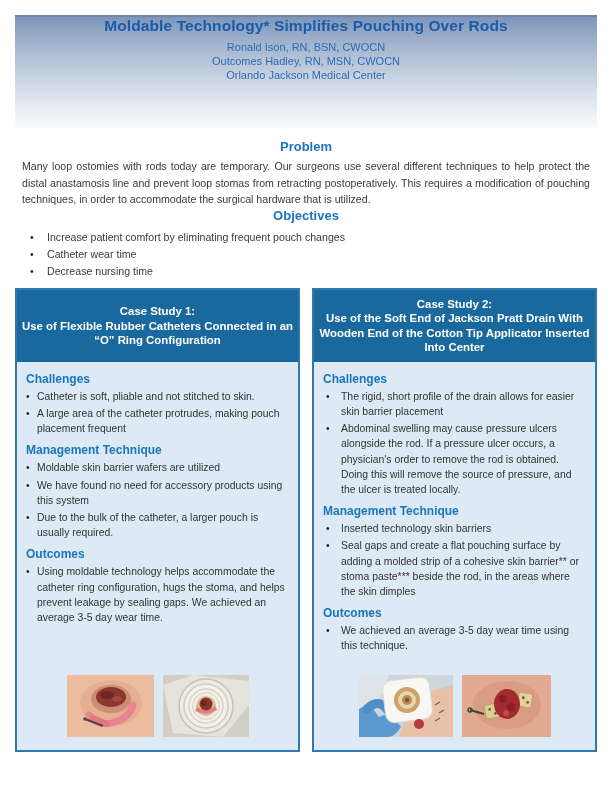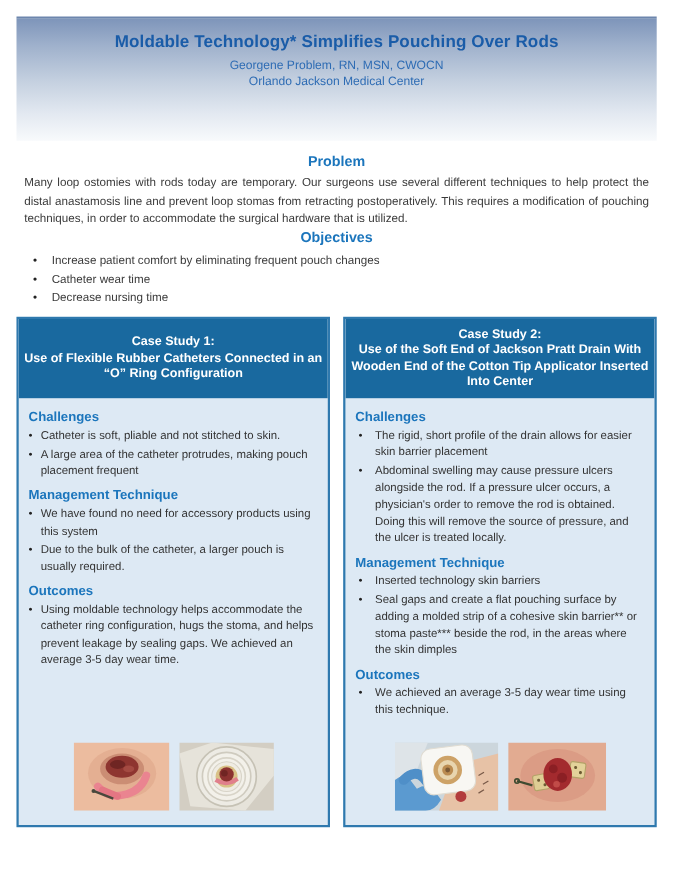--- a/index.html
+++ b/index.html
@@ -12,21 +12,21 @@
 
   
   .band {
     margin:15px 15px 0 15px; height:113px;
     background:linear-gradient(to bottom, #7e95ba 0%, #9fb1cc 22%, #c3cfdf 50%, #e3e9f1 78%, #f8fafc 100%);
     border-top:2px solid #6d86ad;
     box-sizing:border-box;
     text-align:center;
   }
   .band h1 {
-    margin:0; padding-top:13px;
+    margin:0; 
     font-size:15.5px; font-weight:bold; color:#1a5ca8; letter-spacing:0.1px;
   }
   .authors { margin-top:5px; }
   .authors div { font-size:11px; line-height:14px; color:#2e6cb4; }
 
   
   .sec {
     margin:0; text-align:center;
     font-size:13px; font-weight:bold; color:#1b75bc;
   }
@@ -79,21 +79,22 @@
   .photo-row svg { display:block; }
 </style>
 </head>
 <body>
 
 <div class="page">
 
   <header class="band">
     <h1>Moldable Technology* Simplifies Pouching Over Rods</h1>
     <div class="authors">
-      <div>Georgene Problem, RN, MSN, CWOCN</div>
+      <div>Ronald Ison, RN, BSN, CWOCN</div>
+      <div>Outcomes Hadley, RN, MSN, CWOCN</div>
       <div>Orlando Jackson Medical Center</div>
     </div>
   </header>
 
   <h2 class="sec problem">Problem</h2>
   <p class="body-text">Many loop ostomies with rods today are temporary. Our surgeons use several different techniques to help protect the distal anastamosis line and prevent loop stomas from retracting postoperatively. This requires a modification of pouching techniques, in order to accommodate the surgical hardware that is utilized.</p>
 
   <h2 class="sec objectives">Objectives</h2>
   <ul class="obj-list">
     <li>Increase patient comfort by eliminating frequent pouch changes</li>
@@ -109,20 +110,21 @@
         <div>Use of Flexible Rubber Catheters Connected in an “O” Ring Configuration</div>
       </div>
       <div class="case-body">
         <h3>Challenges</h3>
         <ul>
           <li>Catheter is soft, pliable and not stitched to skin.</li>
           <li>A large area of the catheter protrudes, making pouch placement frequent</li>
         </ul>
         <h3>Management Technique</h3>
         <ul>
+          <li>Moldable skin barrier wafers are utilized</li>
           <li>We have found no need for accessory products using this system</li>
           <li>Due to the bulk of the catheter, a larger pouch is usually required.</li>
         </ul>
         <h3>Outcomes</h3>
         <ul>
           <li>Using moldable technology helps accommodate the catheter ring configuration, hugs the stoma, and helps prevent leakage by sealing gaps. We achieved an average 3-5 day wear time.</li>
         </ul>
       </div>
       <div class="photo-row">
         <svg width="87" height="62" viewBox="0 0 87 62">

